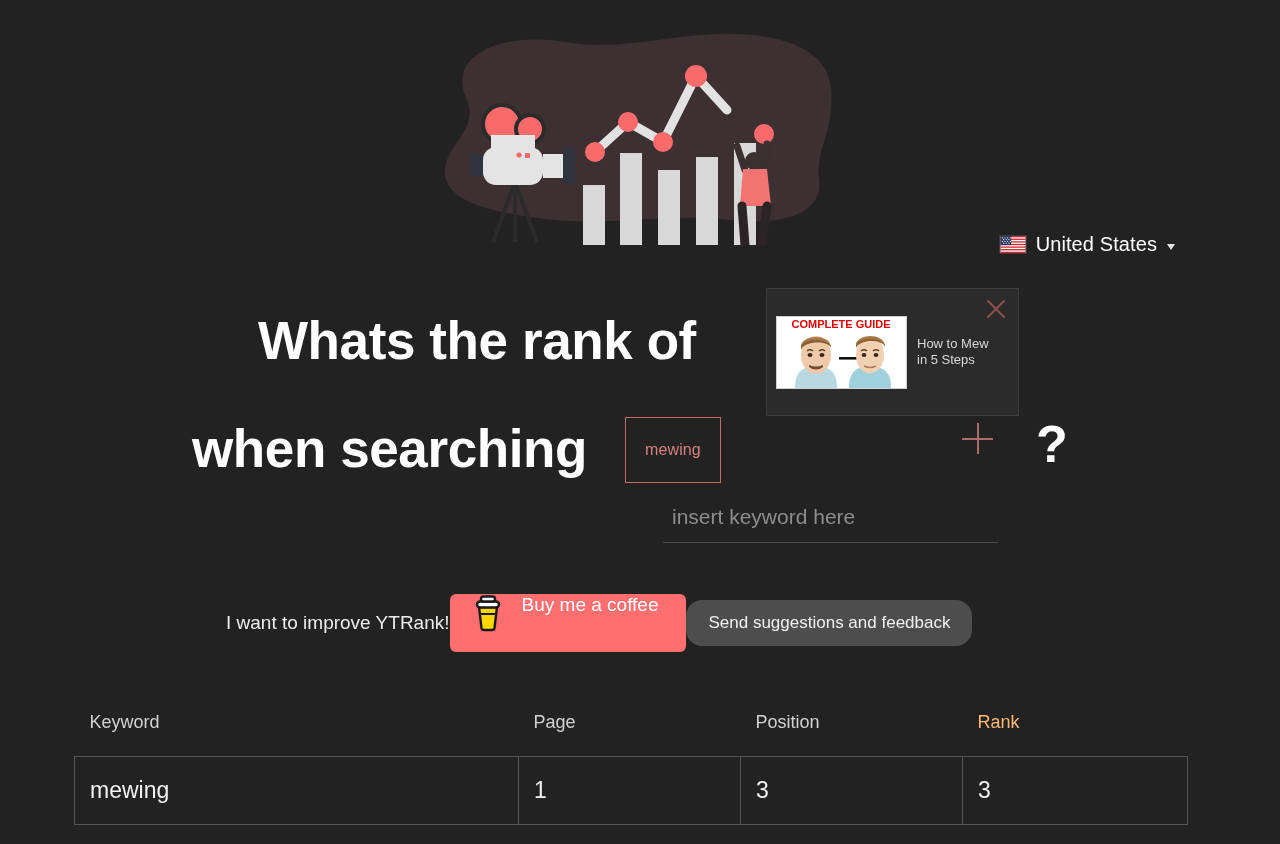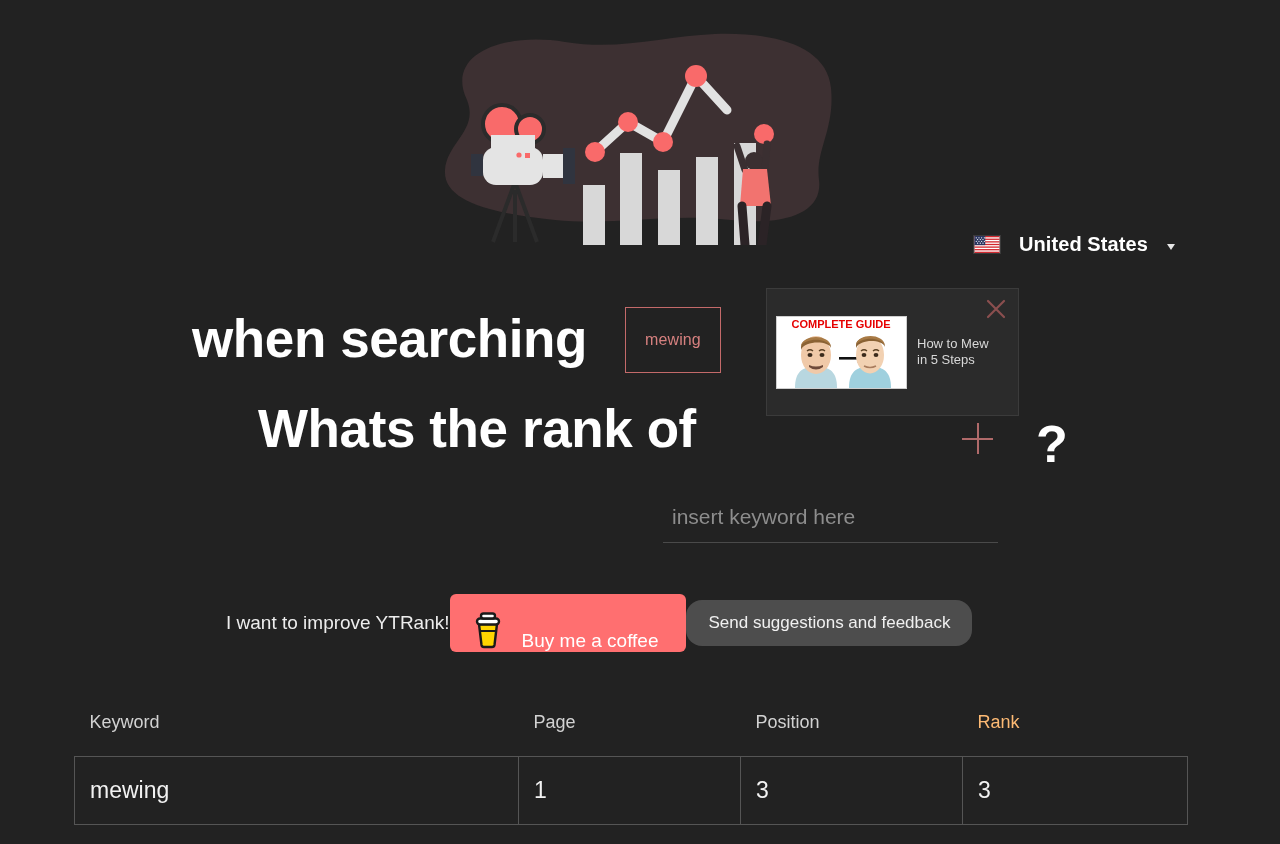--- a/index.html
+++ b/index.html
@@ -26,24 +26,23 @@
   }
   .hero-illustration svg { display: block; }
 
   
   .country-select {
     position: absolute;
     right: 105px;
     top: 233px;
     display: flex;
     align-items: center;
-    gap: 18px;
+    gap: 9px;
     cursor: pointer;
     user-select: none;
-    font-weight: bold;
   }
   .flag {
     width: 28px;
     height: 19px;
     display: block;
     border: 1px solid #3a3a3a;
     box-sizing: border-box;
   }
   .country-name {
     font-size: 20px;
@@ -194,21 +193,21 @@
     display: flex;
     align-items: center;
   }
   .improve-text {
     font-size: 19px;
     color: #ededed;
     white-space: nowrap;
   }
   .coffee-btn {
     display: flex;
-    align-items: flex-end;
+    align-items: flex-start;
     gap: 19px;
     background: #ff6f70;
     border: none;
     border-radius: 6px;
     padding: 0 28px 0 23px;
     height: 58px;
     cursor: pointer;
     font-family: "Liberation Sans", sans-serif;
   }
   .coffee-btn .label {
@@ -340,28 +339,28 @@
           <circle cx="6.5" cy="8" r="0.7"></circle>
           <circle cx="9.5" cy="8" r="0.7"></circle>
       </g>
     </svg>
   </span>
   <span class="country-name">United States</span>
   <span class="caret-down"></span>
 </div>
 
 <div class="headline-wrap">
+  <div class="headline-line line1">
+    <span>Whats the rank of</span>
+  </div>
   <div class="headline-line line2">
     <span>when searching</span>
     <span class="keyword-chip">
       <span>mewing</span>
     </span>
-  </div>
-  <div class="headline-line line1">
-    <span>Whats the rank of</span>
   </div>
 </div>
 
 <div class="video-card">
   <div class="video-thumb">
     <svg width="129" height="71" viewBox="0 0 129 71" xmlns="http://www.w3.org/2000/svg">
       <rect width="129" height="71" fill="#ffffff"></rect>
 
       <g>
         <path d="M18,71 C18,56 24,52 32,50 L46,50 C54,52 60,56 60,71 Z" fill="#b8d7e0"></path>

